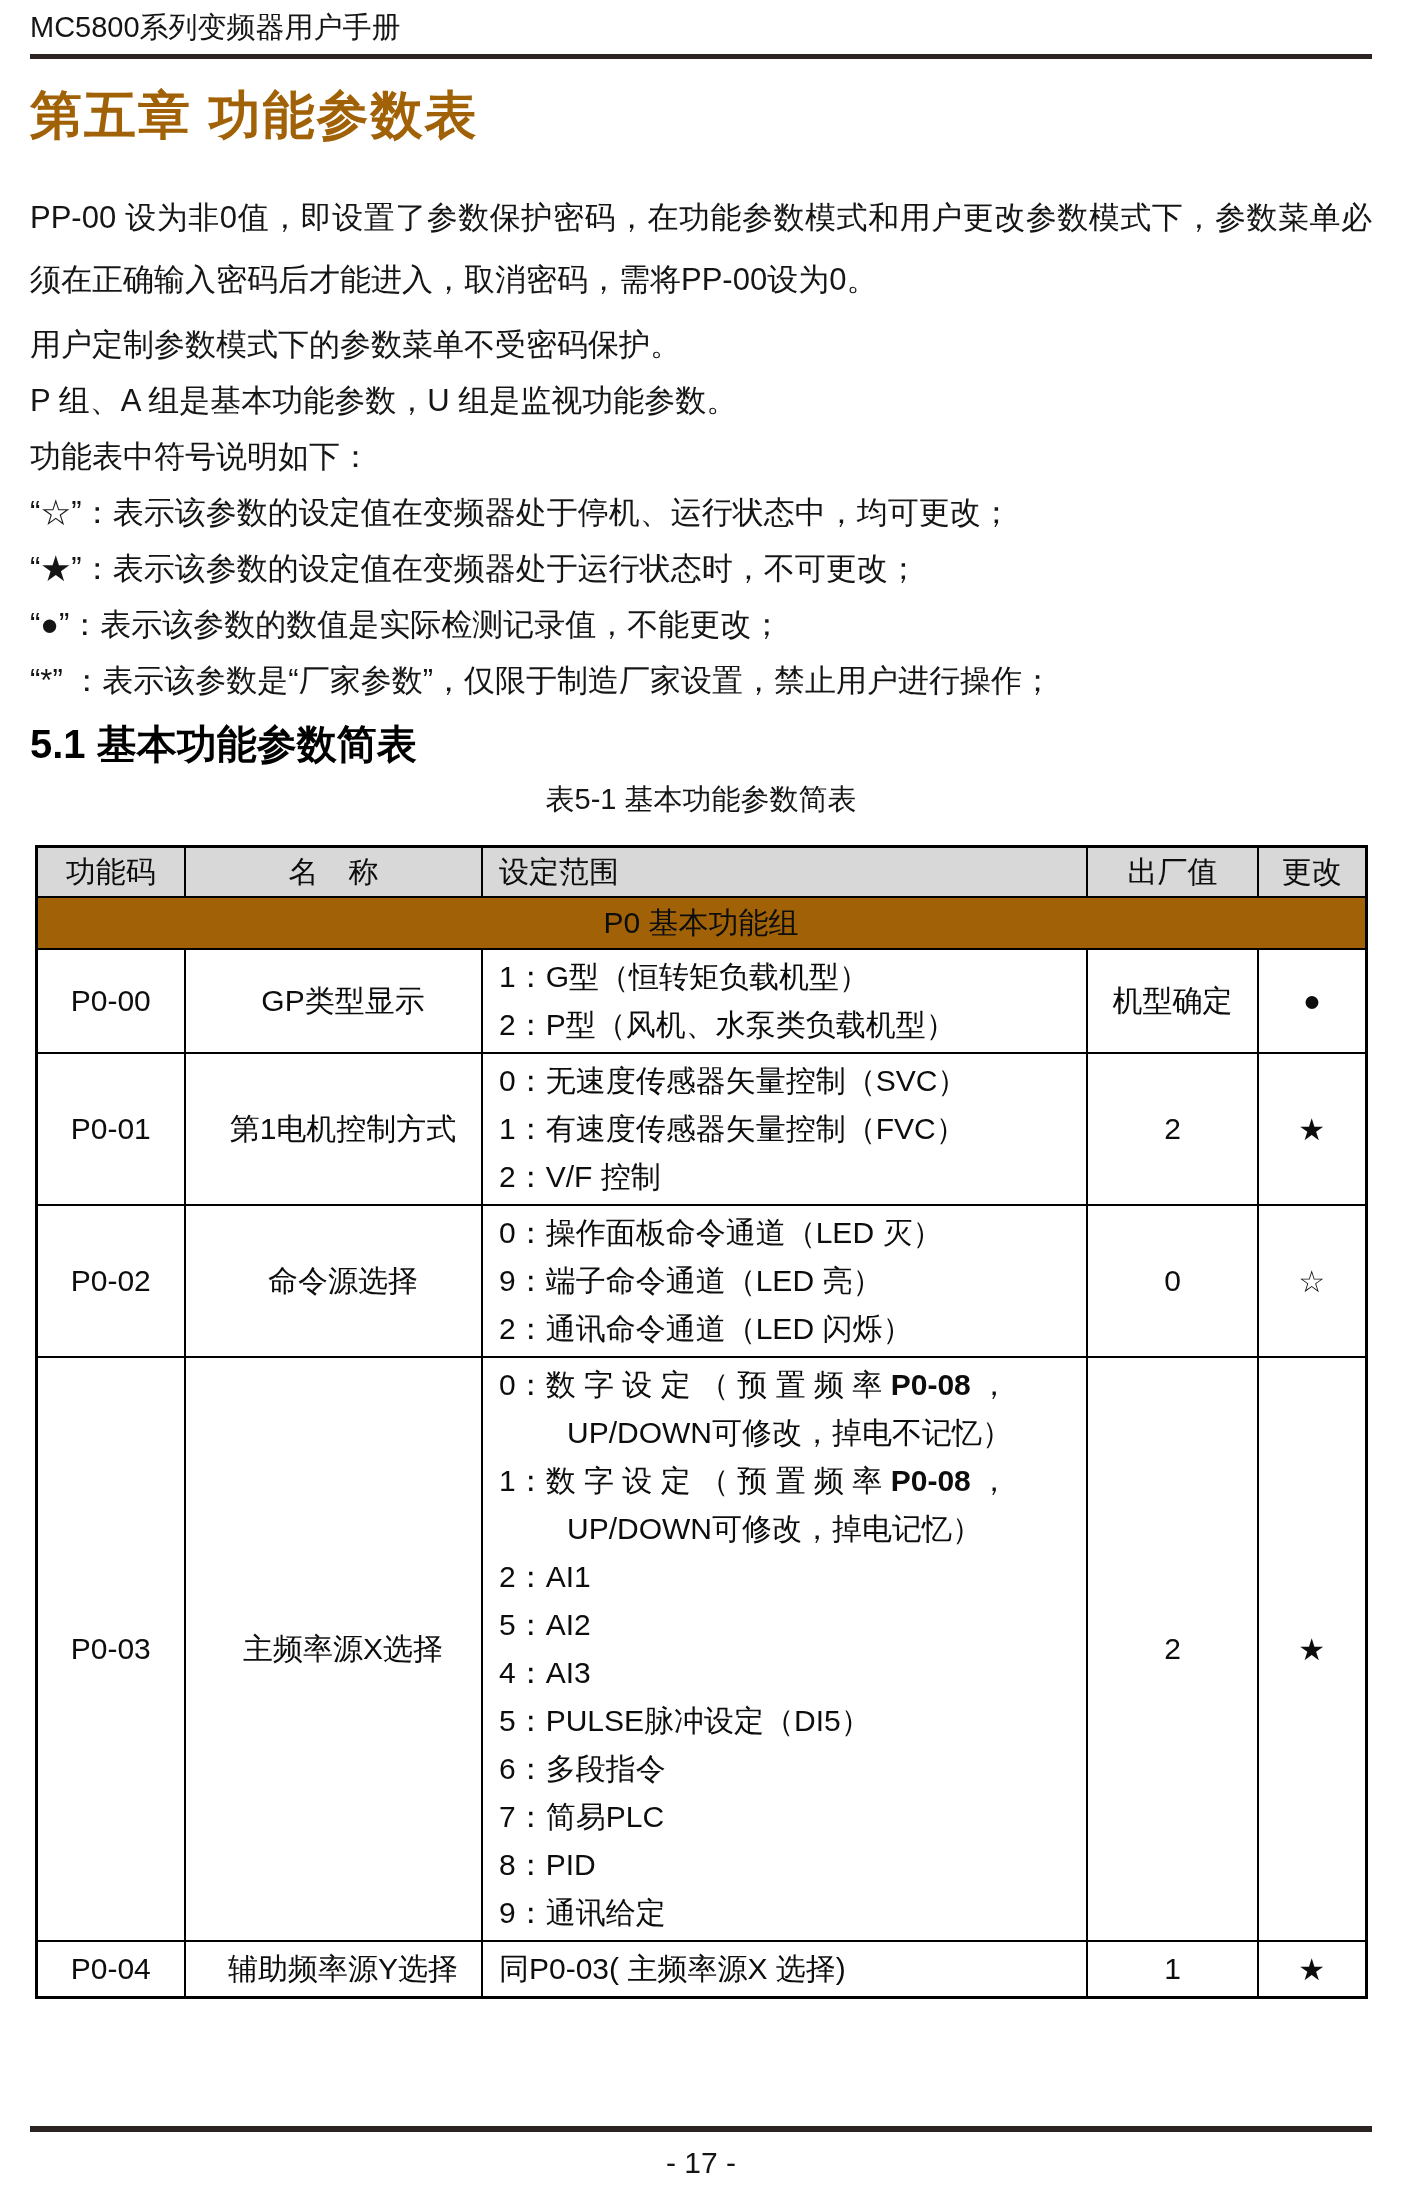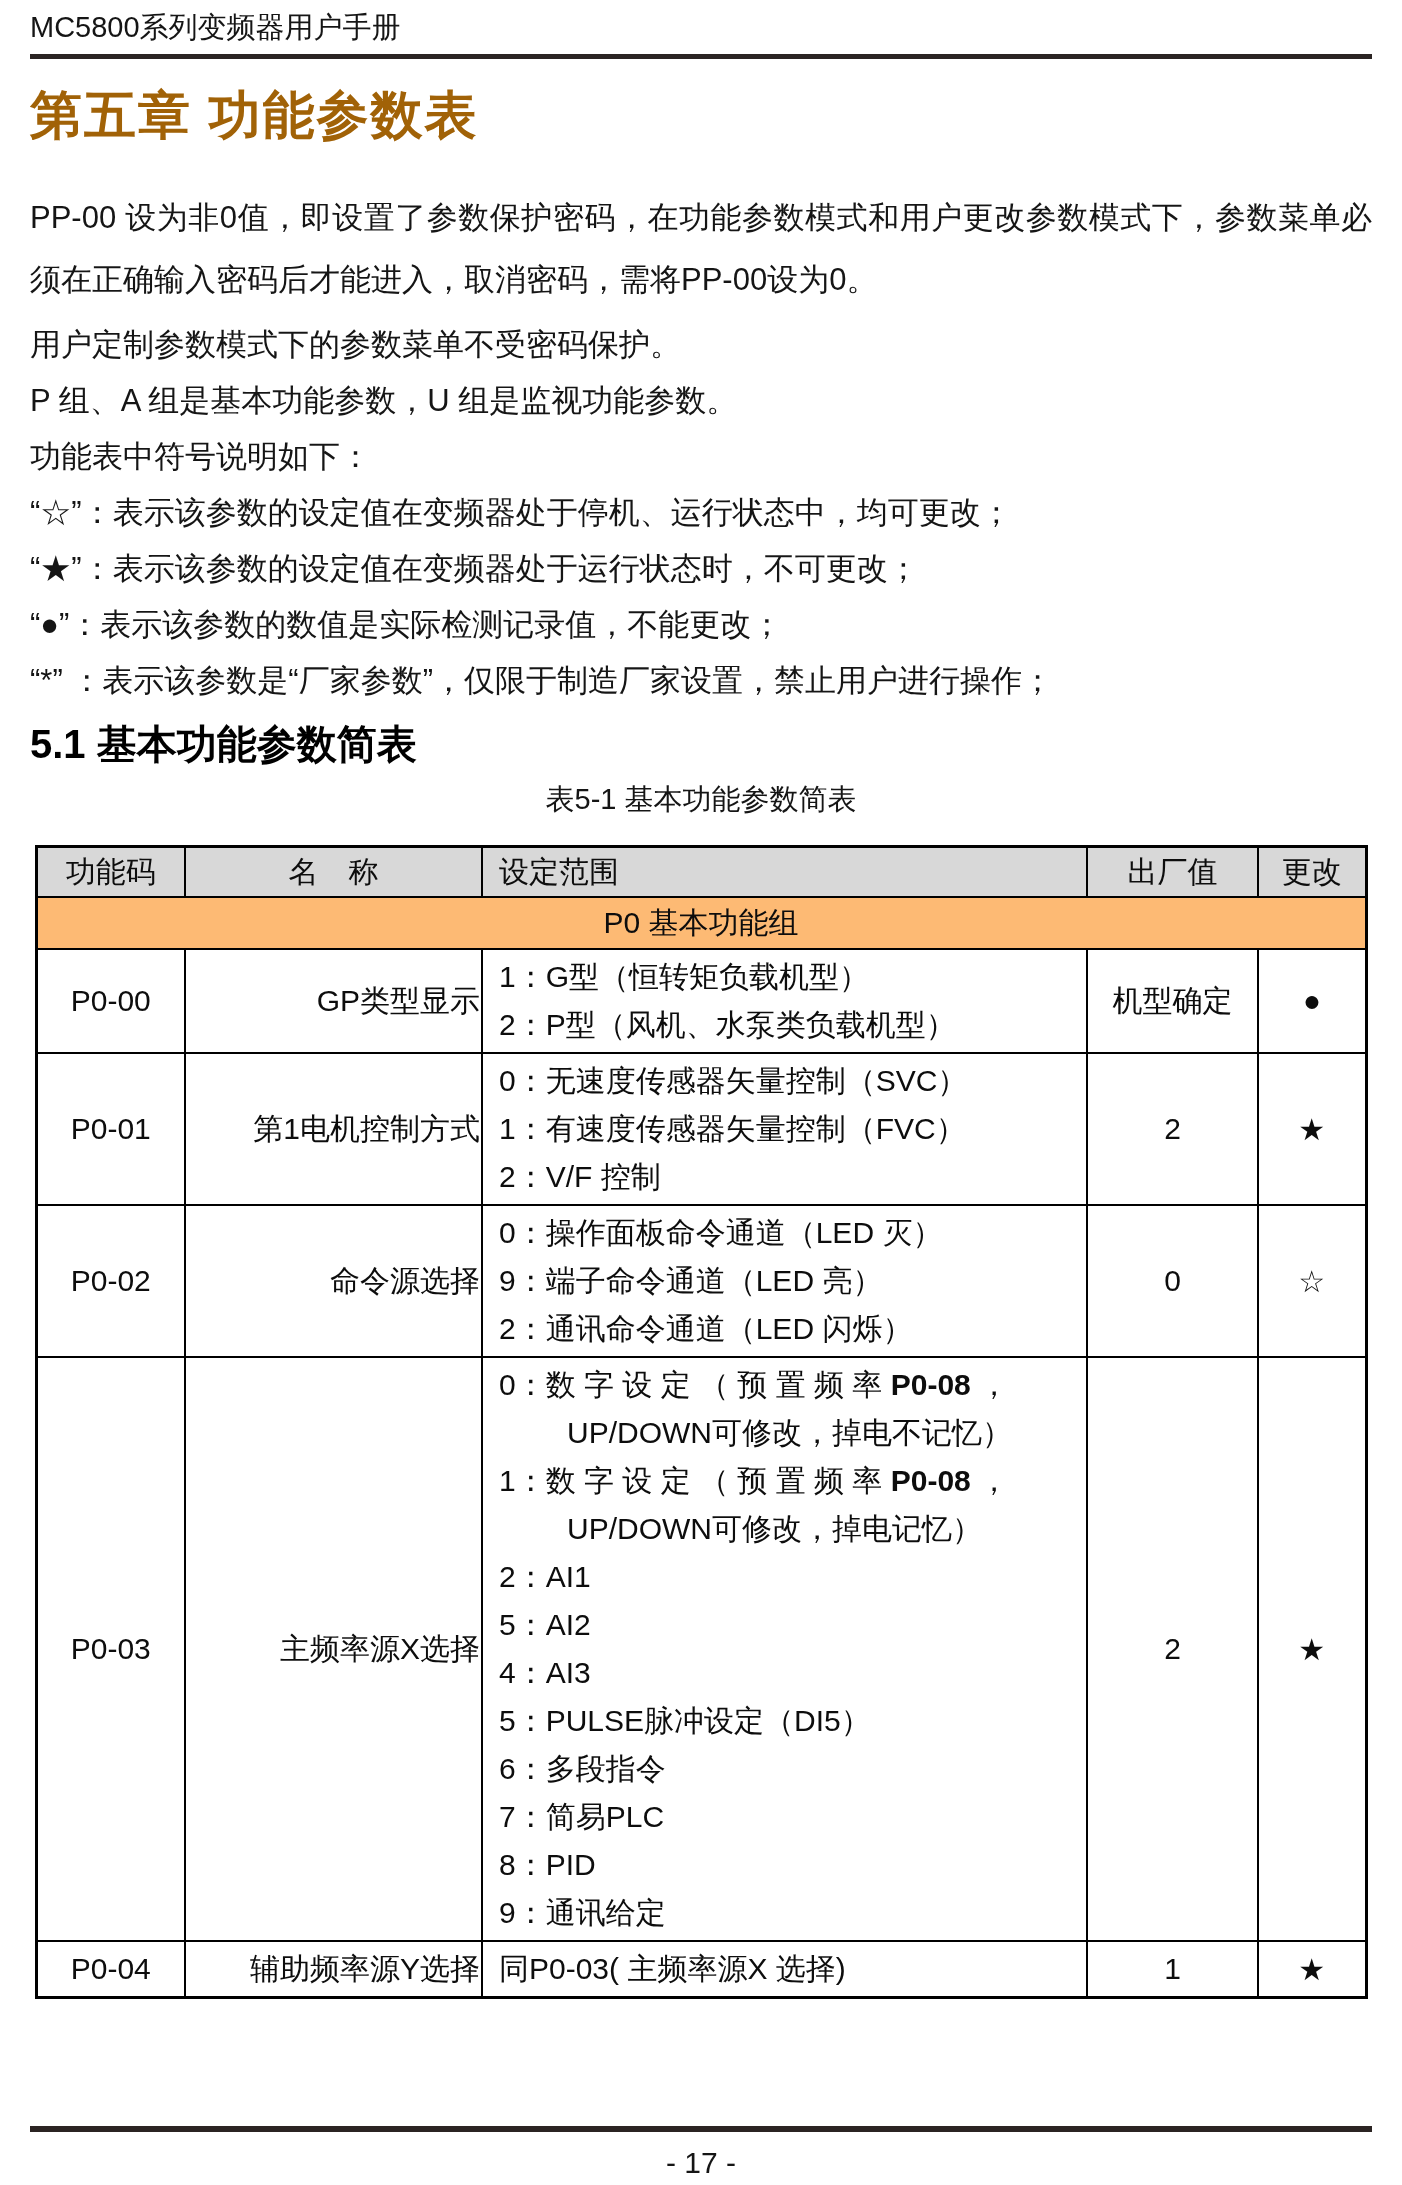--- a/index.html
+++ b/index.html
@@ -32,25 +32,25 @@
   table.params {
     width:1330px; margin:28px auto 0;
     border-collapse:collapse; table-layout:fixed;
     border:3px solid #000;
   }
   .params th, .params td {
     border:2px solid #000000; vertical-align:middle;
     font-size:30px; font-weight:normal; color:#0d0d0d;
   }
   .params thead th { background:#d8d8d8; height:46px; }
-  .group-row td { background:#fdba74; height:48px; text-align:center; }
+  .group-row td { background:#a16207; height:48px; text-align:center; }
   .h-center { text-align:center; }
   .h-range { text-align:left; padding-left:16px; }
   .c-code { text-align:center; }
-  .c-name { text-align:right; padding-left:20px; }
+  .c-name { text-align:center; padding-left:20px; }
   .c-range { padding:3px 10px 3px 16px; }
   .rline { line-height:48px; white-space:nowrap; }
   .rline.j { white-space:nowrap; }
   .cont { padding-left:68px; }
   .bold { font-weight:bold; }
   .c-def { text-align:center; }
   .c-chg { text-align:center; font-size:33px; }
 
   .footer-rule { position:absolute; left:30px; right:30px; top:2126px; height:6px; background:#2b2423; }
   .page-num { position:absolute; top:2146px; left:0; width:100%; text-align:center; font-size:30px; }

